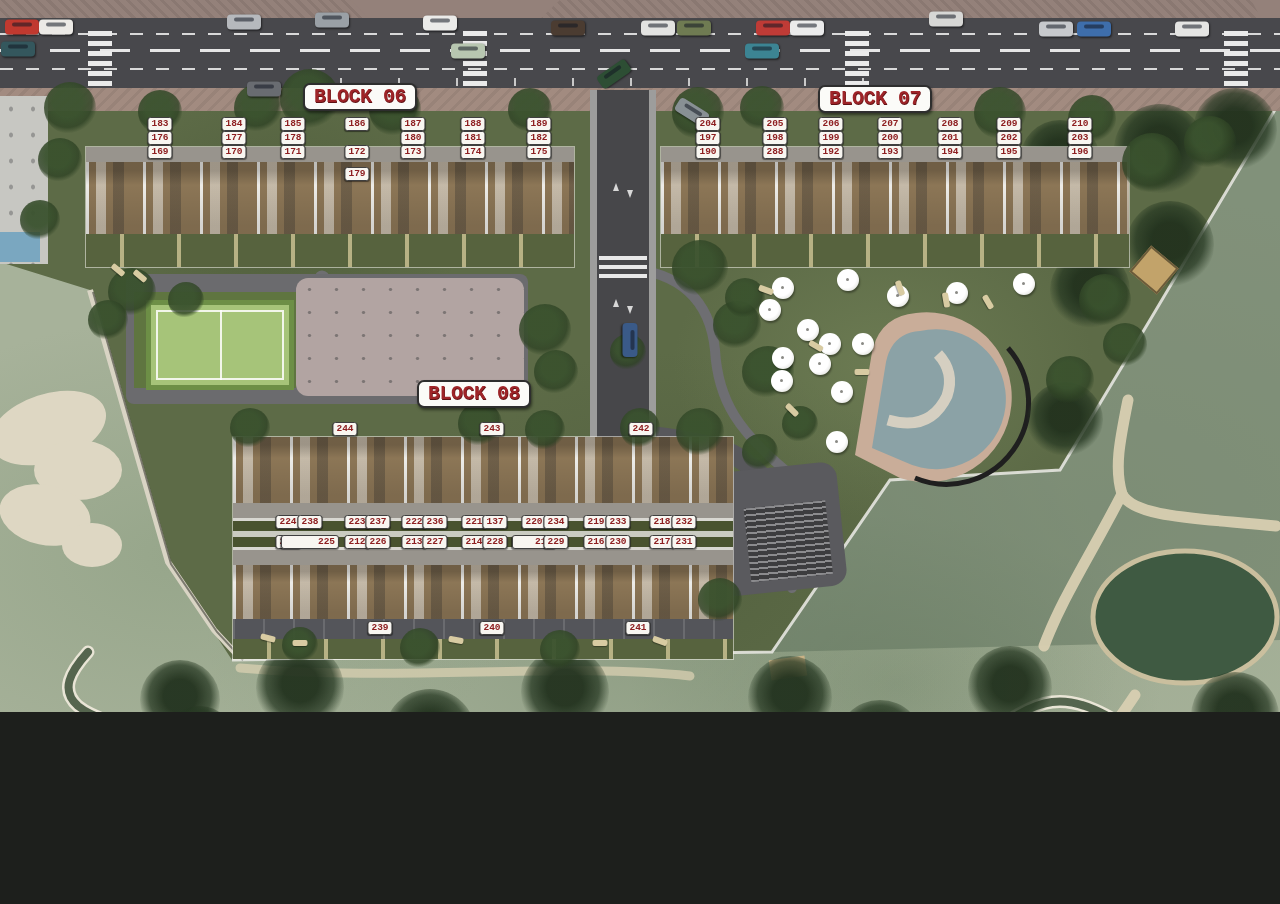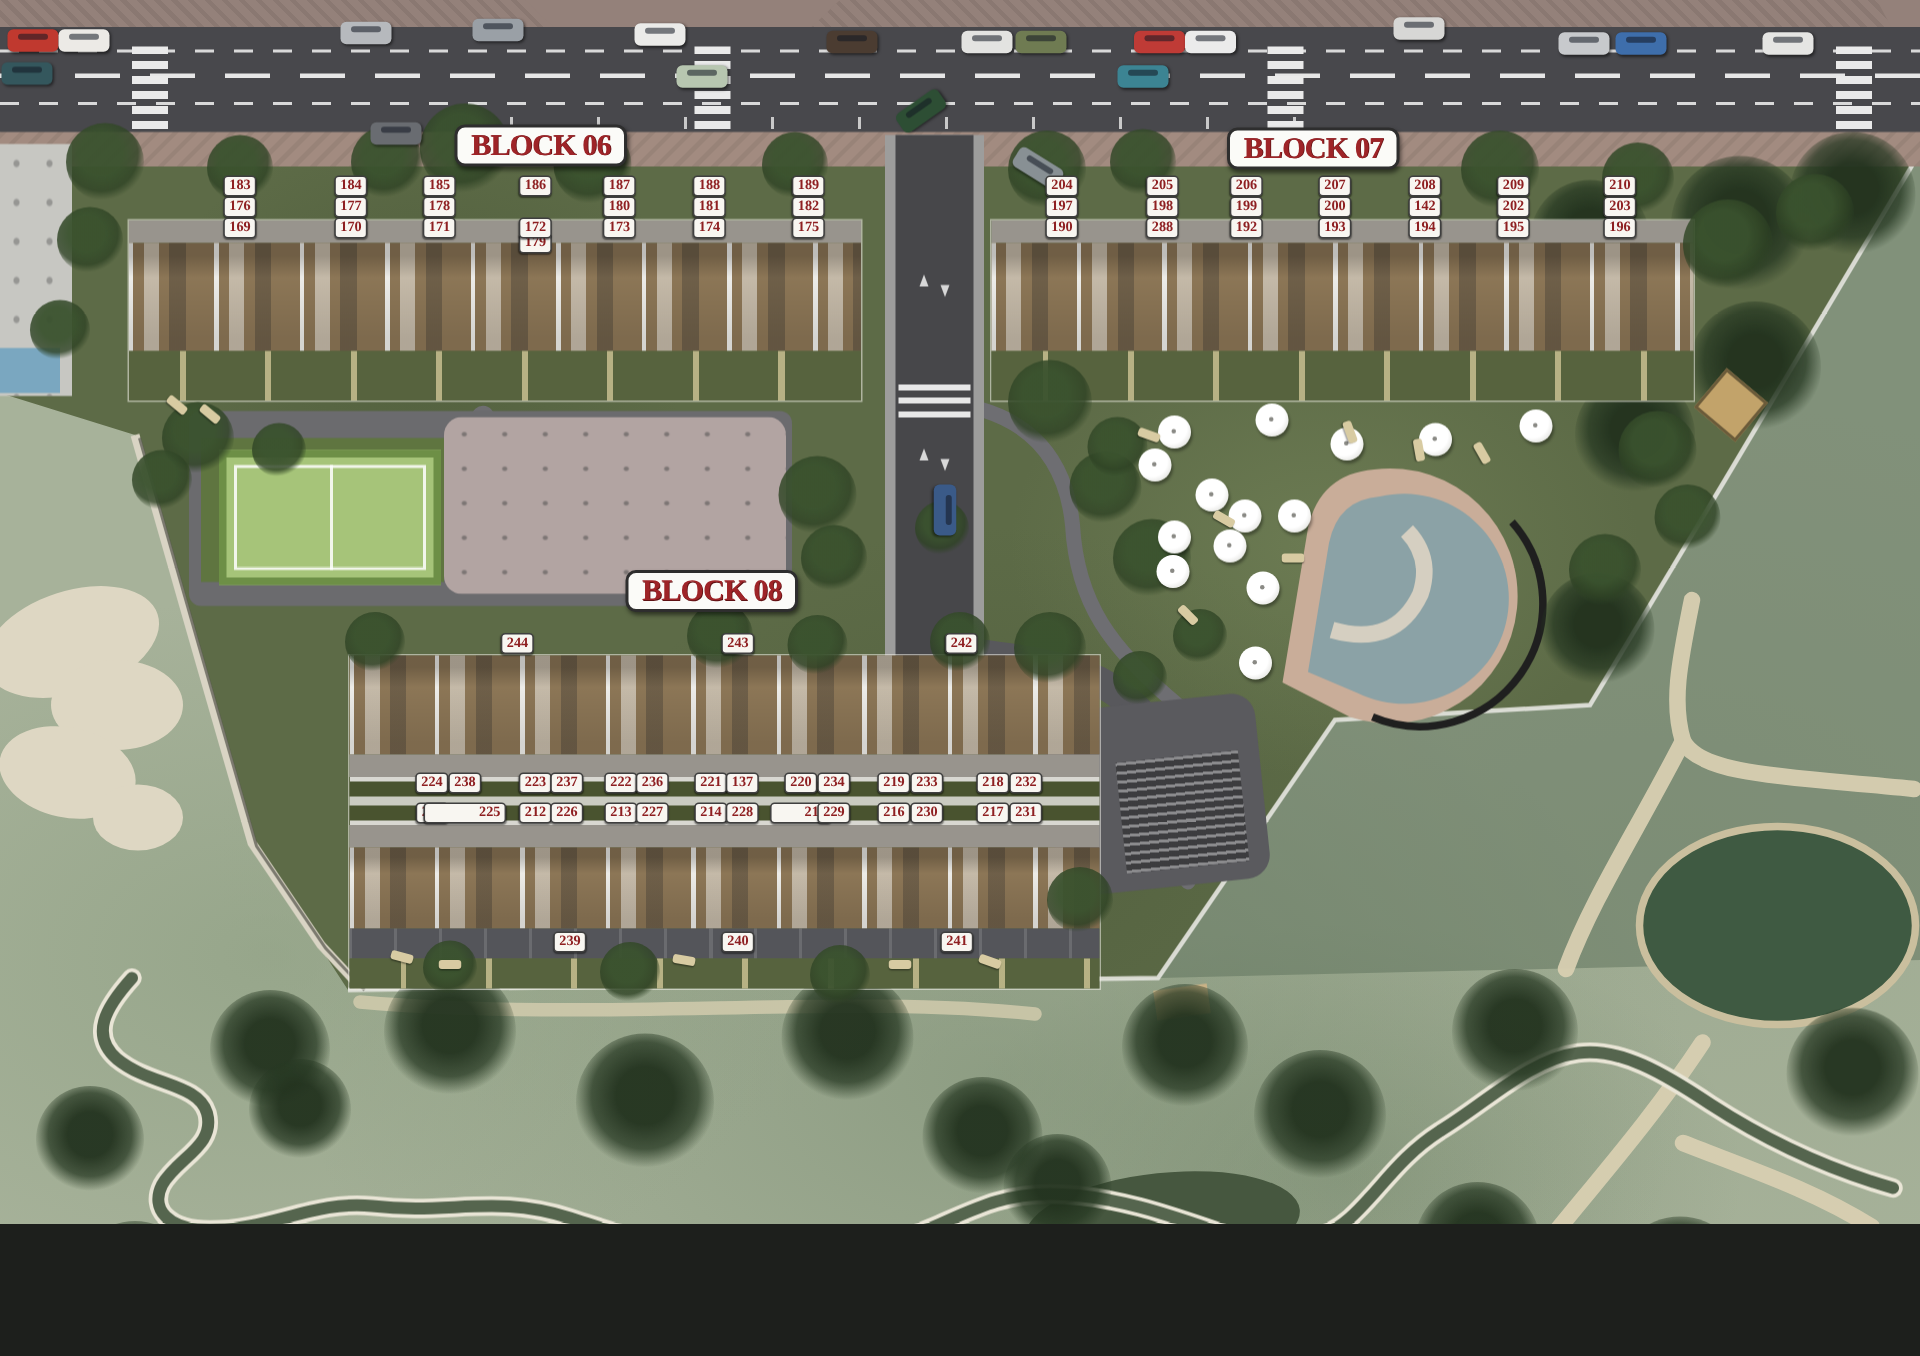--- a/index.html
+++ b/index.html
@@ -1,17 +1,17 @@
 <!DOCTYPE html>
 <html><head>
 <meta charset="utf-8">
 <style>
   html,body{margin:0;padding:0;background:#1d1f1c;}
-  #stage{position:relative;width:1280px;height:816px;overflow:hidden;
-         font-family:Liberation Serif, serif;background:#14532d;}
+  #stage{position:relative;width:1280px;height:712px;overflow:hidden;
+         font-family:Liberation Mono, monospace;background:#14532d;}
   .abs{position:absolute;}
   
   .golf{inset:0;z-index:1;background:
     radial-gradient(520px 340px at 14% 78%, rgba(137,156,126,.55), transparent 70%),
     radial-gradient(640px 420px at 52% 88%, rgba(116,136,108,.5), transparent 72%),
     radial-gradient(700px 460px at 86% 72%, rgba(150,164,138,.5), transparent 70%),
     radial-gradient(420px 260px at 34% 70%, rgba(160,172,146,.55), transparent 70%),
     radial-gradient(380px 240px at 70% 96%, rgba(104,124,96,.45), transparent 70%),
     #a7b29a;}
   
@@ -209,21 +209,21 @@
   <div class="abs chip" style="left: 160px; top: 124px;">183</div>
       <div class="abs chip" style="left: 234px; top: 124px;">184</div>
       <div class="abs chip" style="left: 293px; top: 124px;">185</div>
       <div class="abs chip" style="left: 357px; top: 124px;">186</div>
       <div class="abs chip" style="left: 413px; top: 124px;">187</div>
       <div class="abs chip" style="left: 473px; top: 124px;">188</div>
       <div class="abs chip" style="left: 539px; top: 124px;">189</div>
       <div class="abs chip" style="left: 160px; top: 138px;">176</div>
       <div class="abs chip" style="left: 234px; top: 138px;">177</div>
       <div class="abs chip" style="left: 293px; top: 138px;">178</div>
-      <div class="abs chip" style="left: 357px; top: 138px; margin-top: 24px;">179</div>
+      <div class="abs chip" style="left: 357px; top: 150px; margin-top: 24px;">179</div>
       <div class="abs chip" style="left: 413px; top: 138px;">180</div>
       <div class="abs chip" style="left: 473px; top: 138px;">181</div>
       <div class="abs chip" style="left: 539px; top: 138px;">182</div>
       <div class="abs chip" style="left: 160px; top: 152px;">169</div>
       <div class="abs chip" style="left: 234px; top: 152px;">170</div>
       <div class="abs chip" style="left: 293px; top: 152px;">171</div>
       <div class="abs chip" style="left: 357px; top: 152px;">172</div>
       <div class="abs chip" style="left: 413px; top: 152px;">173</div>
       <div class="abs chip" style="left: 473px; top: 152px;">174</div>
       <div class="abs chip" style="left: 539px; top: 152px;">175</div>
@@ -231,21 +231,21 @@
       <div class="abs chip" style="left: 775px; top: 124px;">205</div>
       <div class="abs chip" style="left: 831px; top: 124px;">206</div>
       <div class="abs chip" style="left: 890px; top: 124px;">207</div>
       <div class="abs chip" style="left: 950px; top: 124px;">208</div>
       <div class="abs chip" style="left: 1009px; top: 124px;">209</div>
       <div class="abs chip" style="left: 1080px; top: 124px;">210</div>
       <div class="abs chip" style="left: 708px; top: 138px; text-align: center;">197</div>
       <div class="abs chip" style="left: 775px; top: 138px;">198</div>
       <div class="abs chip" style="left: 831px; top: 138px;">199</div>
       <div class="abs chip" style="left: 890px; top: 138px;">200</div>
-      <div class="abs chip" style="left: 950px; top: 138px;">142</div>
+      <div class="abs chip" style="left: 950px; top: 138px;">201</div>
       <div class="abs chip" style="left: 1009px; top: 138px;">202</div>
       <div class="abs chip" style="left: 1080px; top: 138px;">203</div>
       <div class="abs chip" style="left: 708px; top: 152px;">190</div>
       <div class="abs chip" style="left: 775px; top: 152px;">288</div>
       <div class="abs chip" style="left: 831px; top: 152px;">192</div>
       <div class="abs chip" style="left: 890px; top: 152px;">193</div>
       <div class="abs chip" style="left: 950px; top: 152px;">194</div>
       <div class="abs chip" style="left: 1009px; top: 152px;">195</div>
       <div class="abs chip" style="left: 1080px; top: 152px;">196</div>
       <div class="abs chip" style="left: 345px; top: 429px;">244</div>

